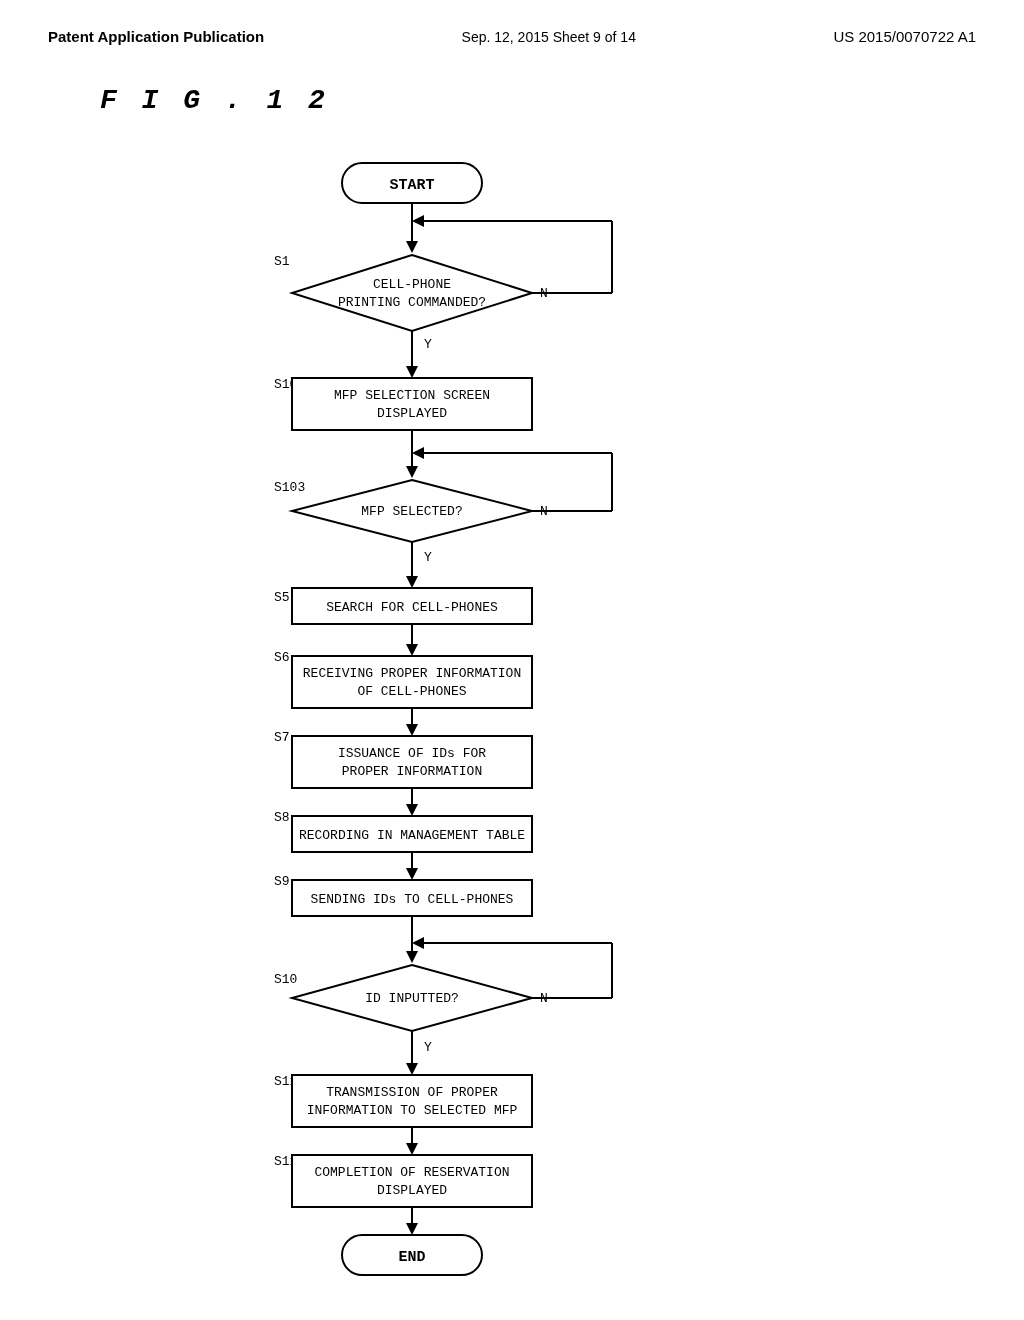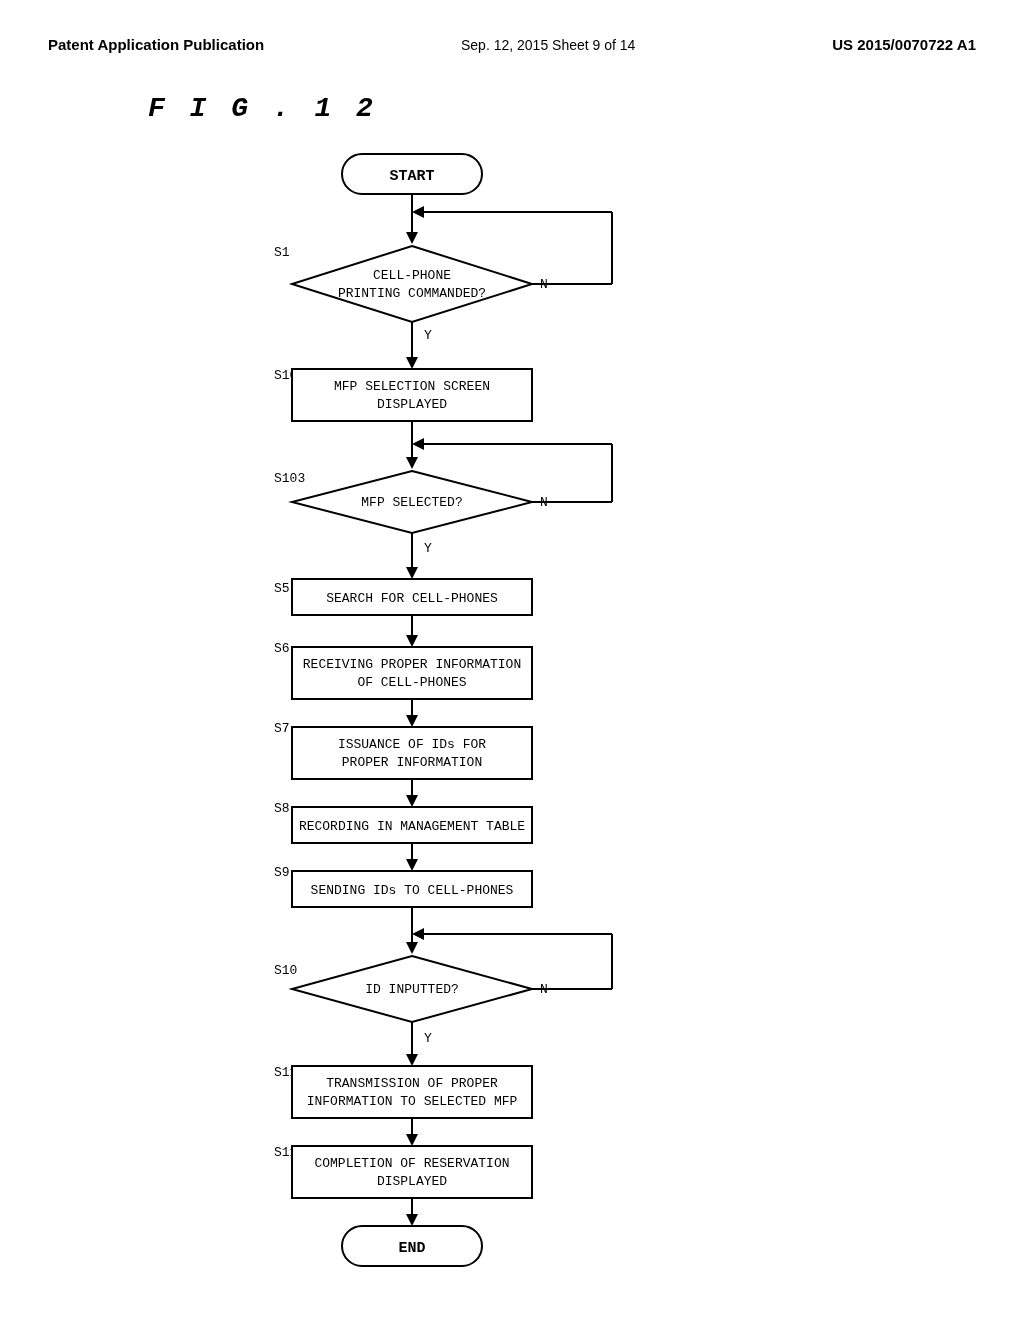--- a/index.html
+++ b/index.html
@@ -9,55 +9,54 @@
       width: 1024px;
       min-height: 1320px;
       position: relative;
       overflow-x: hidden;
     }
 
     .header {
       display: flex;
       justify-content: space-between;
       align-items: center;
-      padding: 36px 48px 10px 48px;
+      padding: 28px 48px 10px 48px;
       border-bottom: none;
     }
 
     .header-left {
       font-weight: bold;
       font-size: 15px;
       font-family: Arial, sans-serif;
     }
 
     .header-center {
       font-size: 14px;
       font-family: Arial, sans-serif;
     }
 
     .header-right {
-      font-weight: bold;
+      font-weight: normal;
       font-size: 15px;
       font-family: Arial, sans-serif;
     }
 
     .fig-label {
       font-size: 28px;
       font-weight: bold;
       font-style: italic;
       font-family: 'Courier New', Courier, monospace;
       padding: 30px 0 20px 100px;
       letter-spacing: 4px;
-      margin-left: 48px;
     }
 
     
     .flowchart-svg-container {
       width: 860px;
-      margin: 0 auto;
+      margin: 17px auto;
     }
   </style>
 </head>
 <body>
 
 <div class="header">
   <span class="header-left">Patent Application Publication</span>
   <span class="header-center">Sep. 12, 2015  Sheet 9 of 14</span>
   <span class="header-right">US 2015/0070722 A1</span>
 </div>

